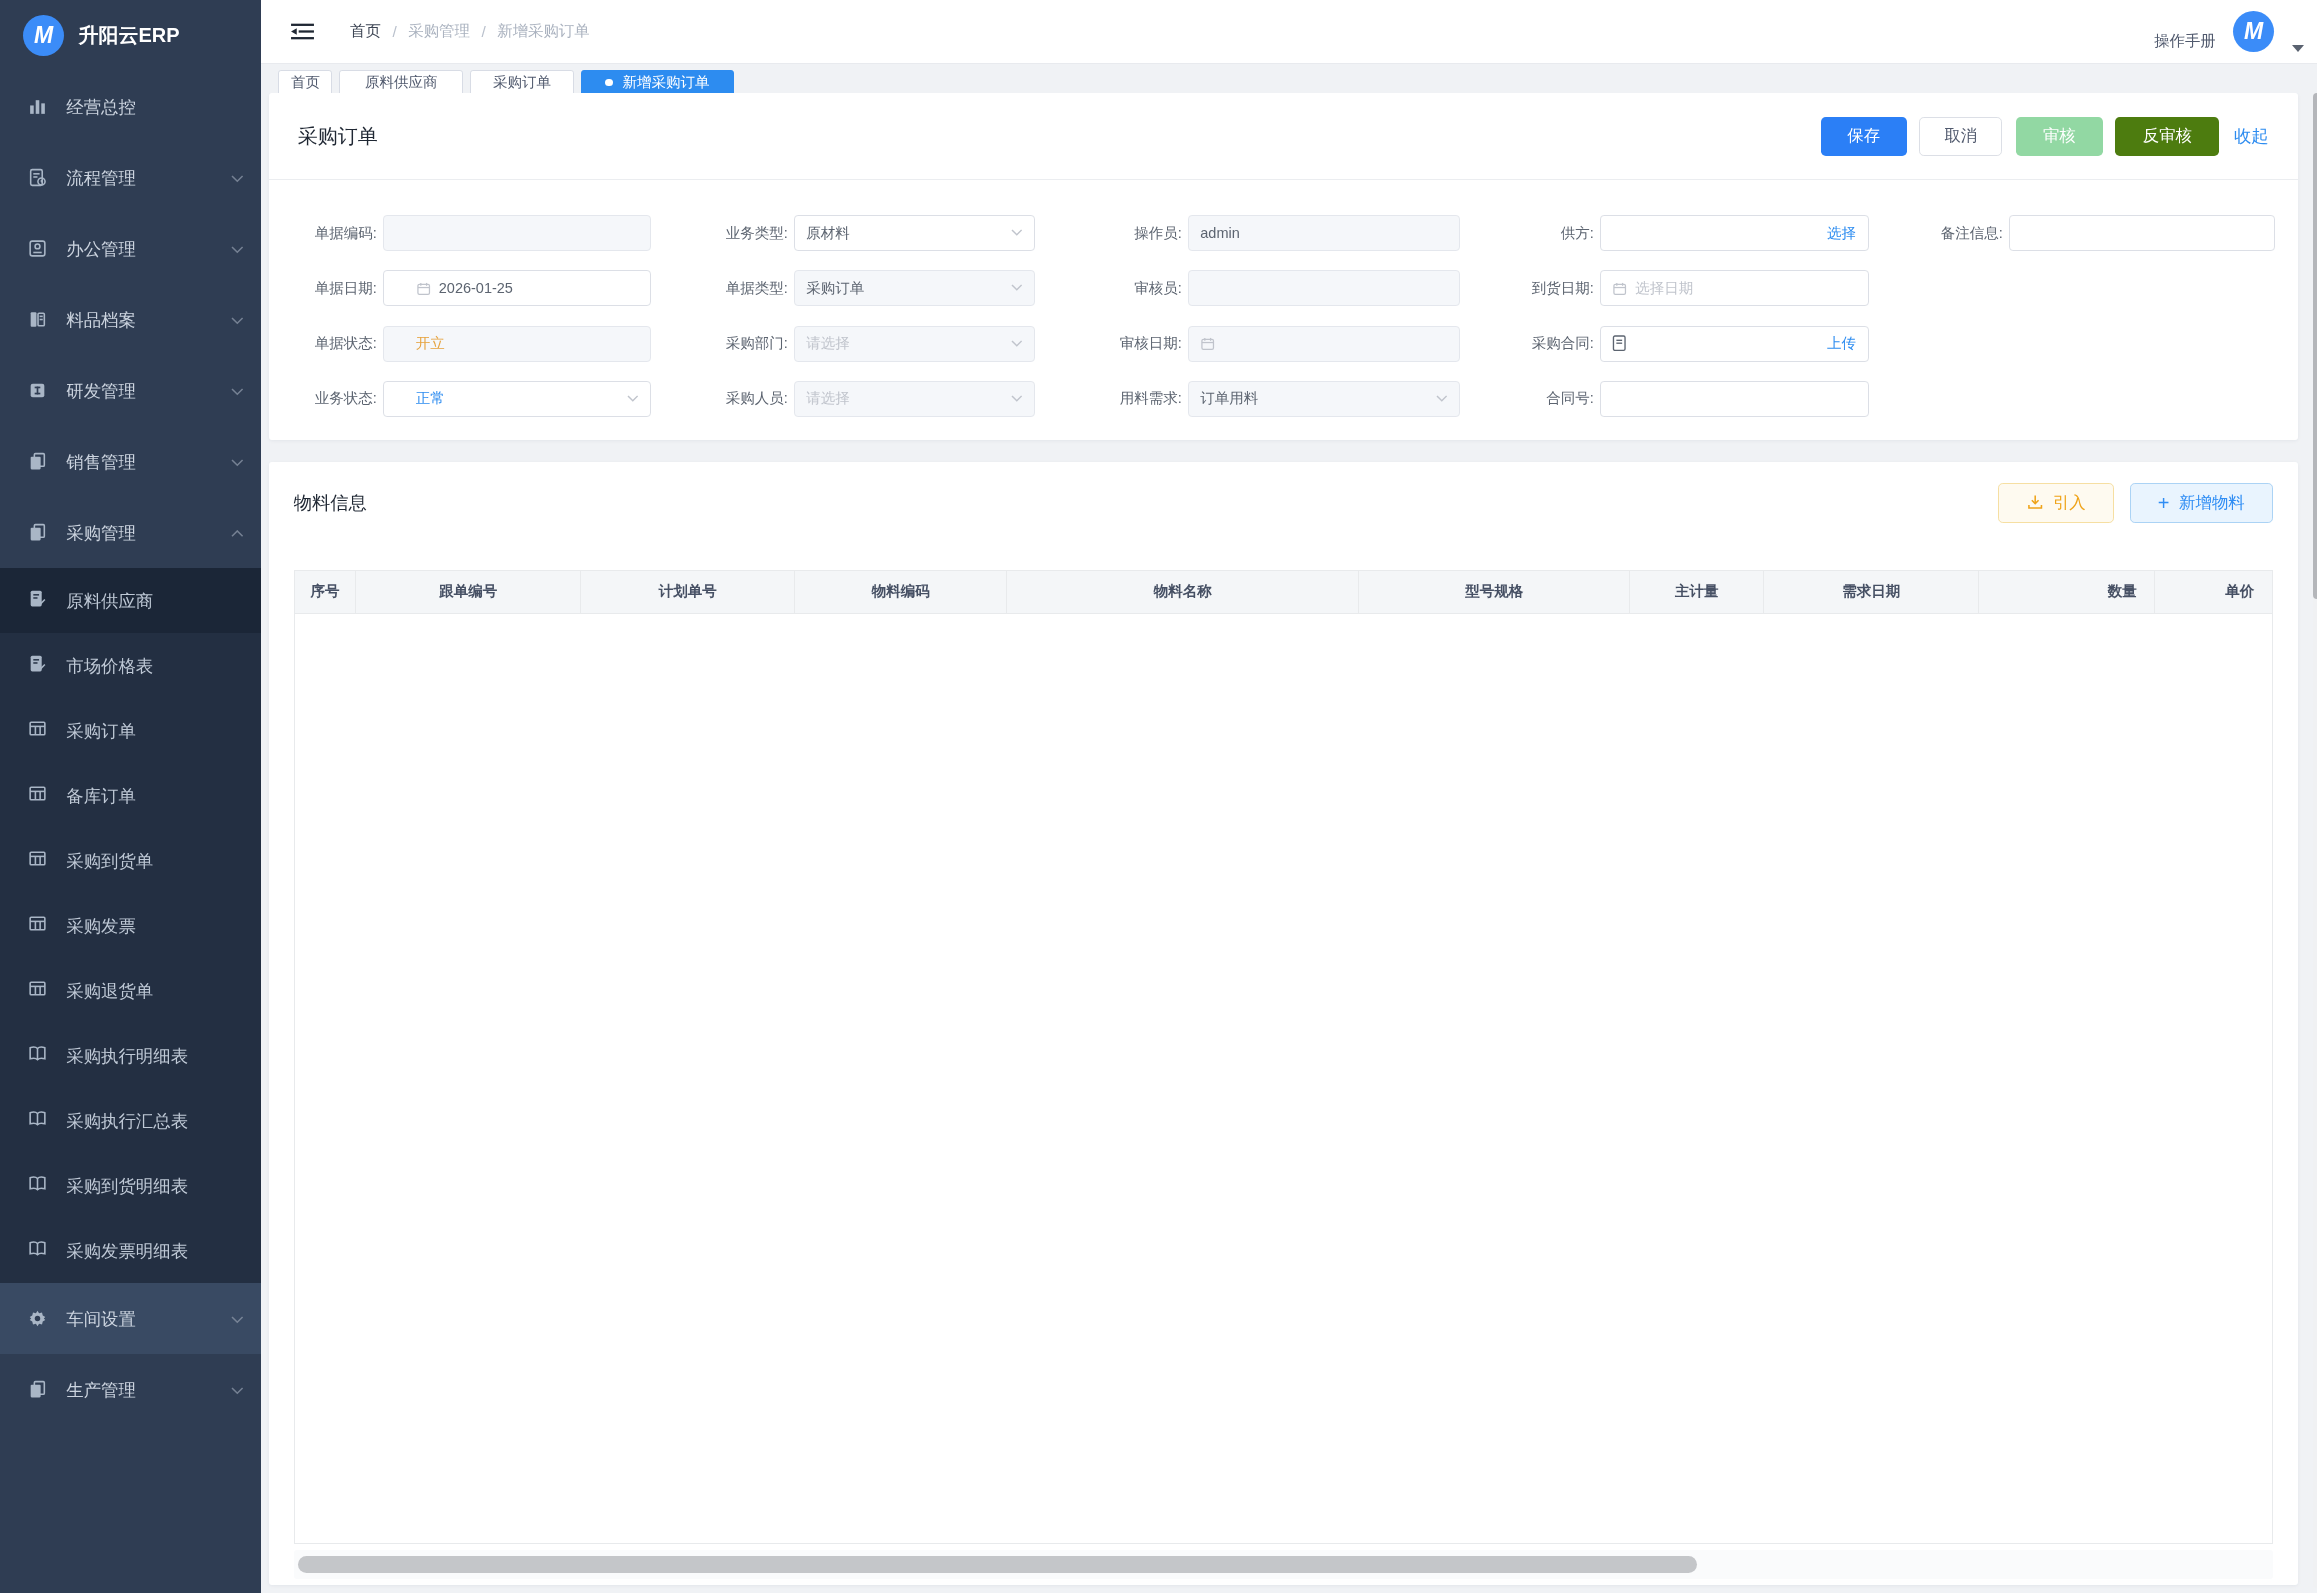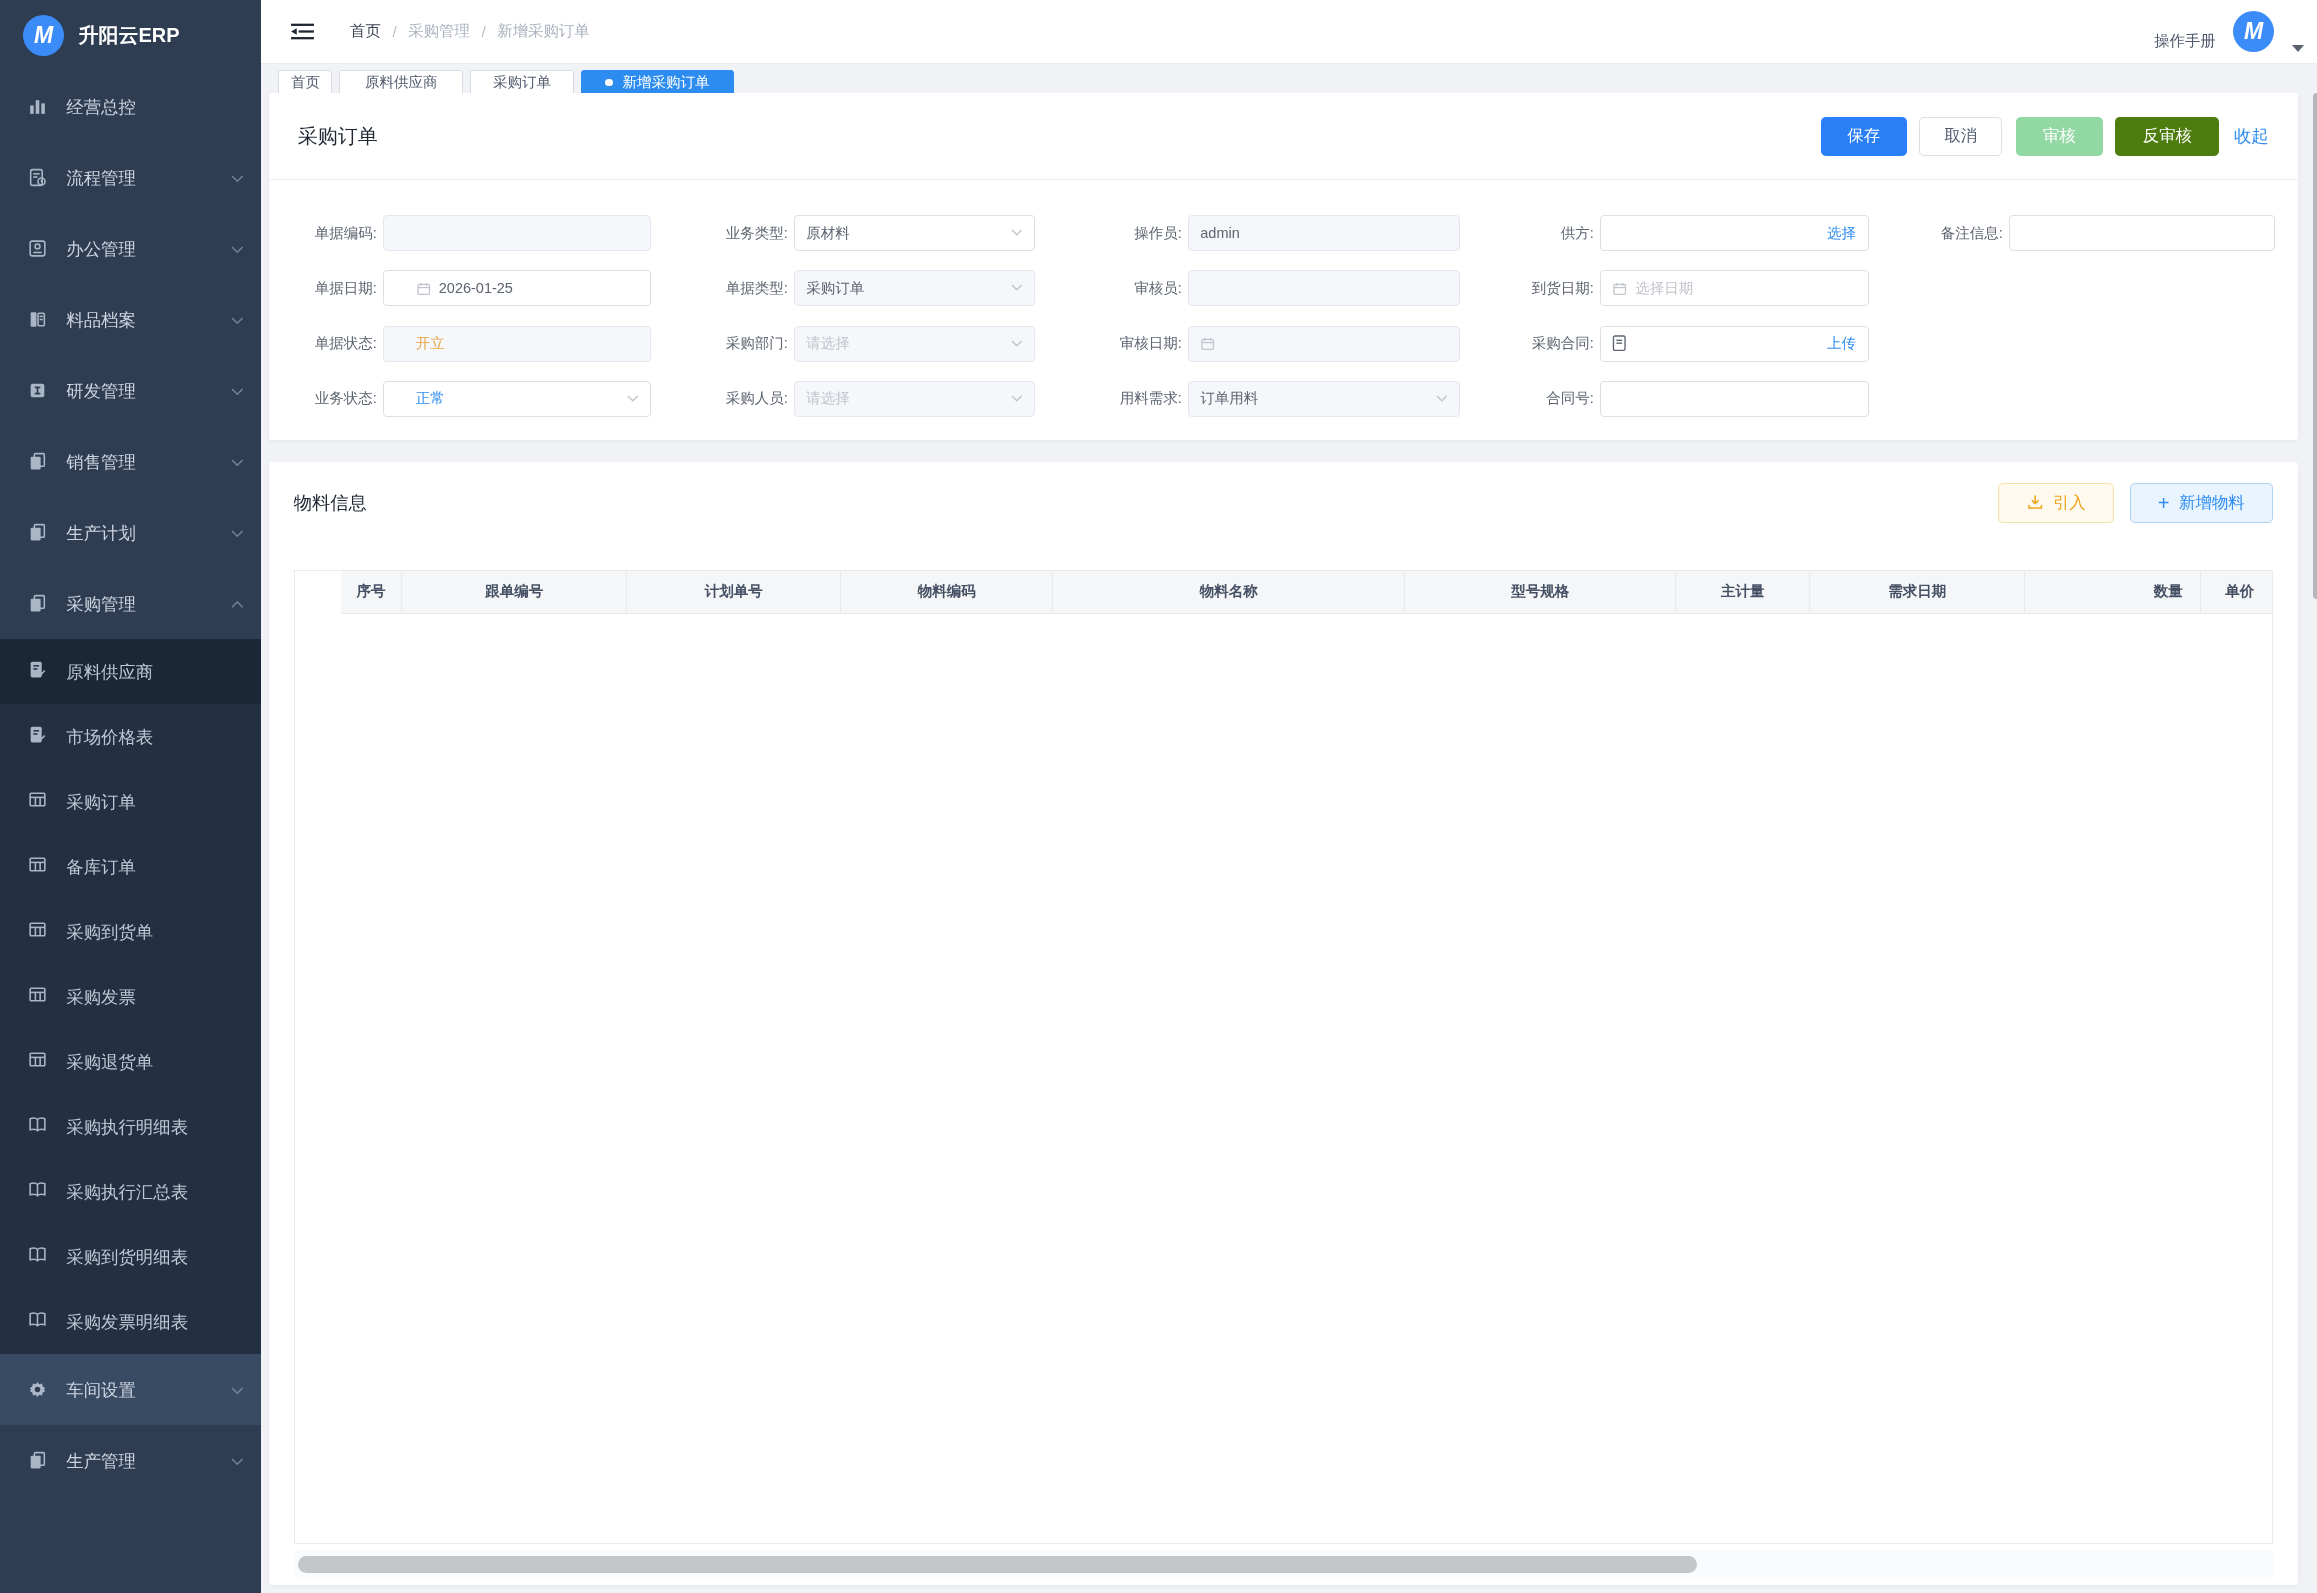--- a/index.html
+++ b/index.html
@@ -90,21 +90,21 @@
   .mat-head { height:81px; display:flex; align-items:center; padding:0 25px; }
   .mat-title { font-size:18.3px; color:#1f2733; font-weight:500; flex:1; }
   .btn-import { width:116px; height:40px; background:#fefaf0; border:1px solid #f6dfa2;
     color:#efa318; border-radius:4.8px; font-size:16.4px; display:flex; align-items:center;
     justify-content:center; gap:9.7px; cursor:pointer; }
   .btn-add { width:143px; height:40px; background:#e9f4fe; border:1px solid #abd3f5;
     color:#2f8df4; border-radius:4.8px; font-size:16.4px; display:flex; align-items:center;
     justify-content:center; gap:9.7px; cursor:pointer; margin-left:15.4px; }
   .plus { font-size:20px; line-height:1; }
 
-  .tbl-wrap { margin:27px 25px 0 25px; border:1px solid #e8eaec;padding-left:46px; }
+  .tbl-wrap { margin:27px 25px 0 25px; border:1px solid #e8eaec; }
   table.mat { width:100%; border-collapse:collapse; table-layout:fixed; }
   table.mat th { height:42px; background:#f4f6f8; font-size:14.5px; font-weight:bold;
     color:#465064; border-right:1px solid #e8eaec; border-bottom:1px solid #e8eaec;
     text-align:center; white-space:nowrap; overflow:hidden; }
   table.mat th:last-child { border-right:none; }
   table.mat th.num { text-align:right; padding-right:17.4px; }
   .tbody-empty { height:930px; background:#fff; }
 
   .hscroll { margin:5.8px 25px 0 25px; height:29px; background:#fafbfc; border-radius:2.9px;
     display:flex; align-items:center; padding:0 3.9px; }
@@ -213,34 +213,20 @@
       </span>
       <span class="mi-label">销售管理</span>
       <span class="mi-chev">
         <svg width="12.6" height="7.7" viewBox="0 0 13 8">
             <polyline points="1,1 6.5,6.5 12,1" fill="none" stroke="#8792a3" stroke-width="1.6"></polyline>
           </svg>
       </span>
     </div>
 
 
-    <div class="menu-item">
-      <span class="mi-icon">
-        <svg width="21" height="21" viewBox="0 0 20 20">
-            <rect class="sicon" x="7" y="2.5" width="9.5" height="12" rx="1"></rect>
-            <rect class="sicon-fill" x="3.5" y="5.5" width="9.5" height="12" rx="1"></rect>
-          </svg>
-      </span>
-      <span class="mi-label">生产计划</span>
-      <span class="mi-chev">
-        <svg width="12.6" height="7.7" viewBox="0 0 13 8">
-            <polyline points="1,1 6.5,6.5 12,1" fill="none" stroke="#8792a3" stroke-width="1.6"></polyline>
-          </svg>
-      </span>
-    </div>
 
     <div class="menu-item">
       <span class="mi-icon">
         <svg width="21" height="21" viewBox="0 0 20 20">
             <rect class="sicon" x="7" y="2.5" width="9.5" height="12" rx="1"></rect>
             <rect class="sicon-fill" x="3.5" y="5.5" width="9.5" height="12" rx="1"></rect>
           </svg>
       </span>
       <span class="mi-label">采购管理</span>
       <span class="mi-chev">

